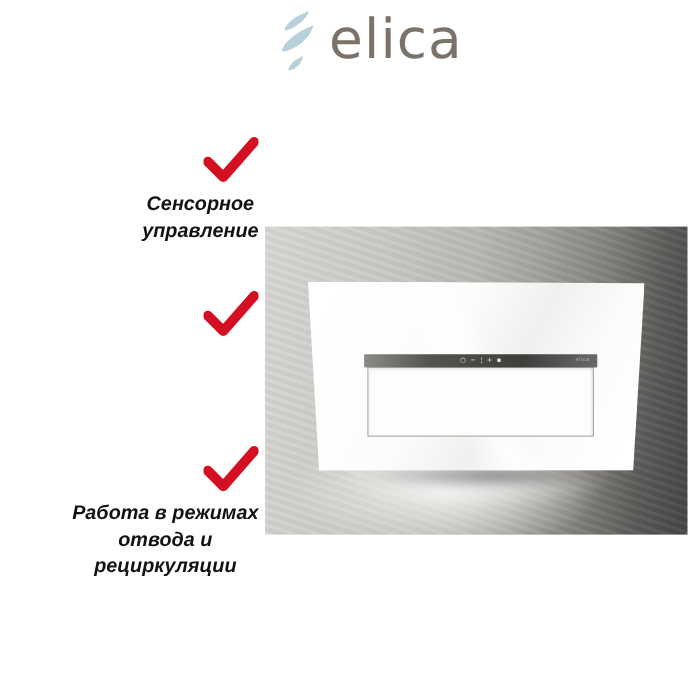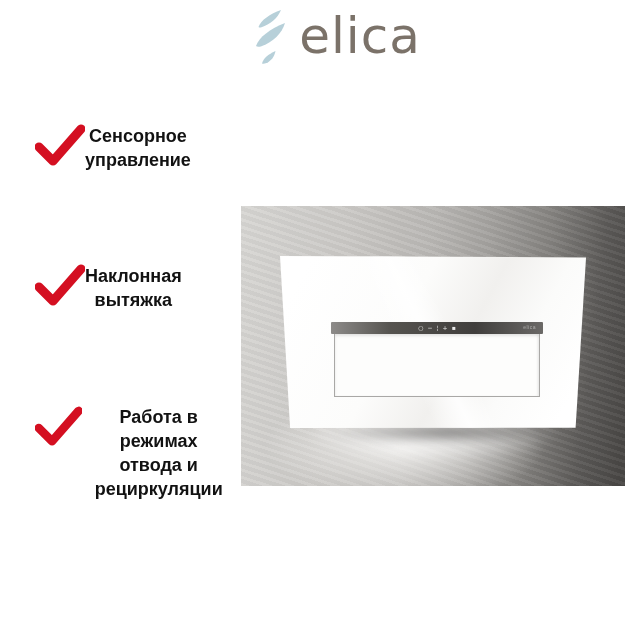--- a/index.html
+++ b/index.html
@@ -17,21 +17,21 @@
   .logo-icon { width:40px; height:54px; margin-top:2px; }
   .logo-text {
     font-family:"DejaVu Sans", sans-serif;
     font-size:50px; font-weight:400; color:#7b7269; letter-spacing:1px;
     line-height:1;
   }
 
   
   .feature {
     position:absolute; left:12px; width:200px;
-    display:flex; align-items:flex-start;
+    display:flex; flex-direction:column; align-items:flex-end;font-style:italic;
   }
   .f1 { top:124px; } .f2 { top:264px; } .f3 { top:405px; }
   .check { width:50px; height:44px; margin-bottom:5px; }
   .feature-text {
     white-space:pre-line; text-align:center;
     font-size:18px; line-height:24px; font-weight:bold; color:#121212;
   }
 
   
   .photo {
@@ -114,22 +114,20 @@
       <polyline points="4,23 18,37 46,5" fill="none" stroke="#d40f21" stroke-width="9" stroke-linecap="round" stroke-linejoin="round"></polyline>
     </svg>
     <div class="feature-text">Сенсорное
 управление</div>
   </div>
 
   <div class="feature f2">
     <svg class="check" viewBox="0 0 50 44">
       <polyline points="4,23 18,37 46,5" fill="none" stroke="#d40f21" stroke-width="9" stroke-linecap="round" stroke-linejoin="round"></polyline>
     </svg>
-    <div class="feature-text">Наклонная
-вытяжка</div>
   </div>
 
   <div class="feature f3">
     <svg class="check" viewBox="0 0 50 44">
       <polyline points="4,23 18,37 46,5" fill="none" stroke="#d40f21" stroke-width="9" stroke-linecap="round" stroke-linejoin="round"></polyline>
     </svg>
     <div class="feature-text">Работа в режимах
 отвода и
 рециркуляции</div>
   </div>

